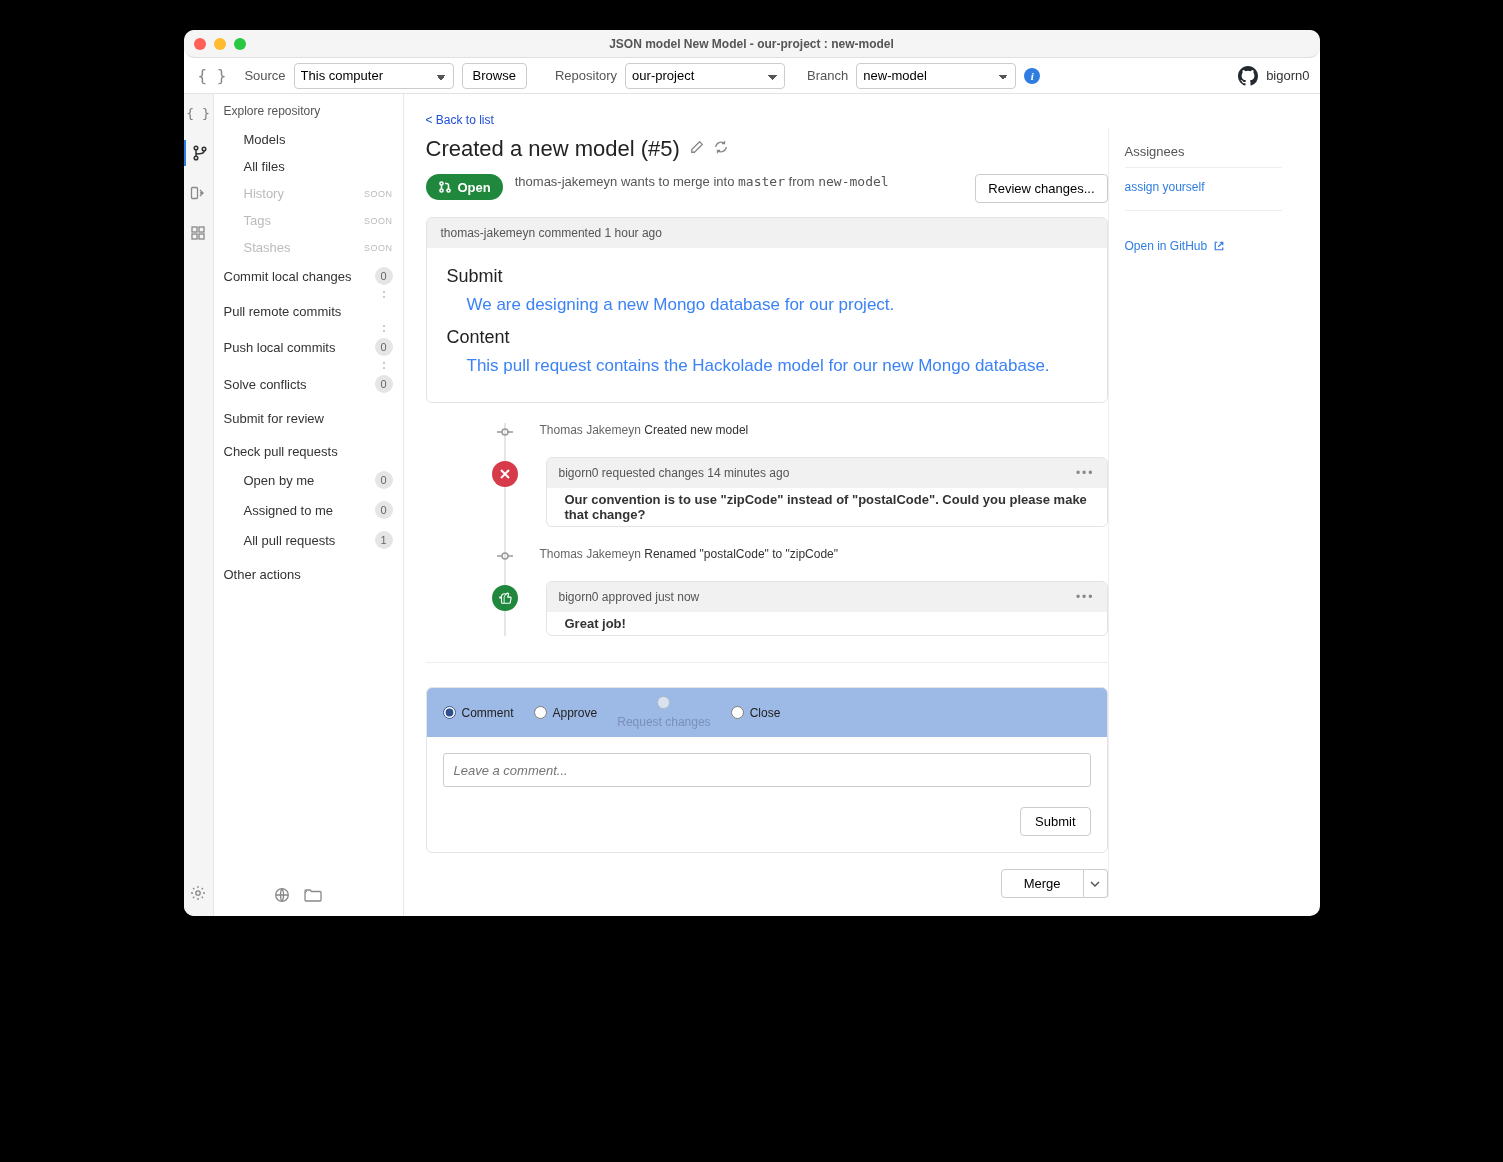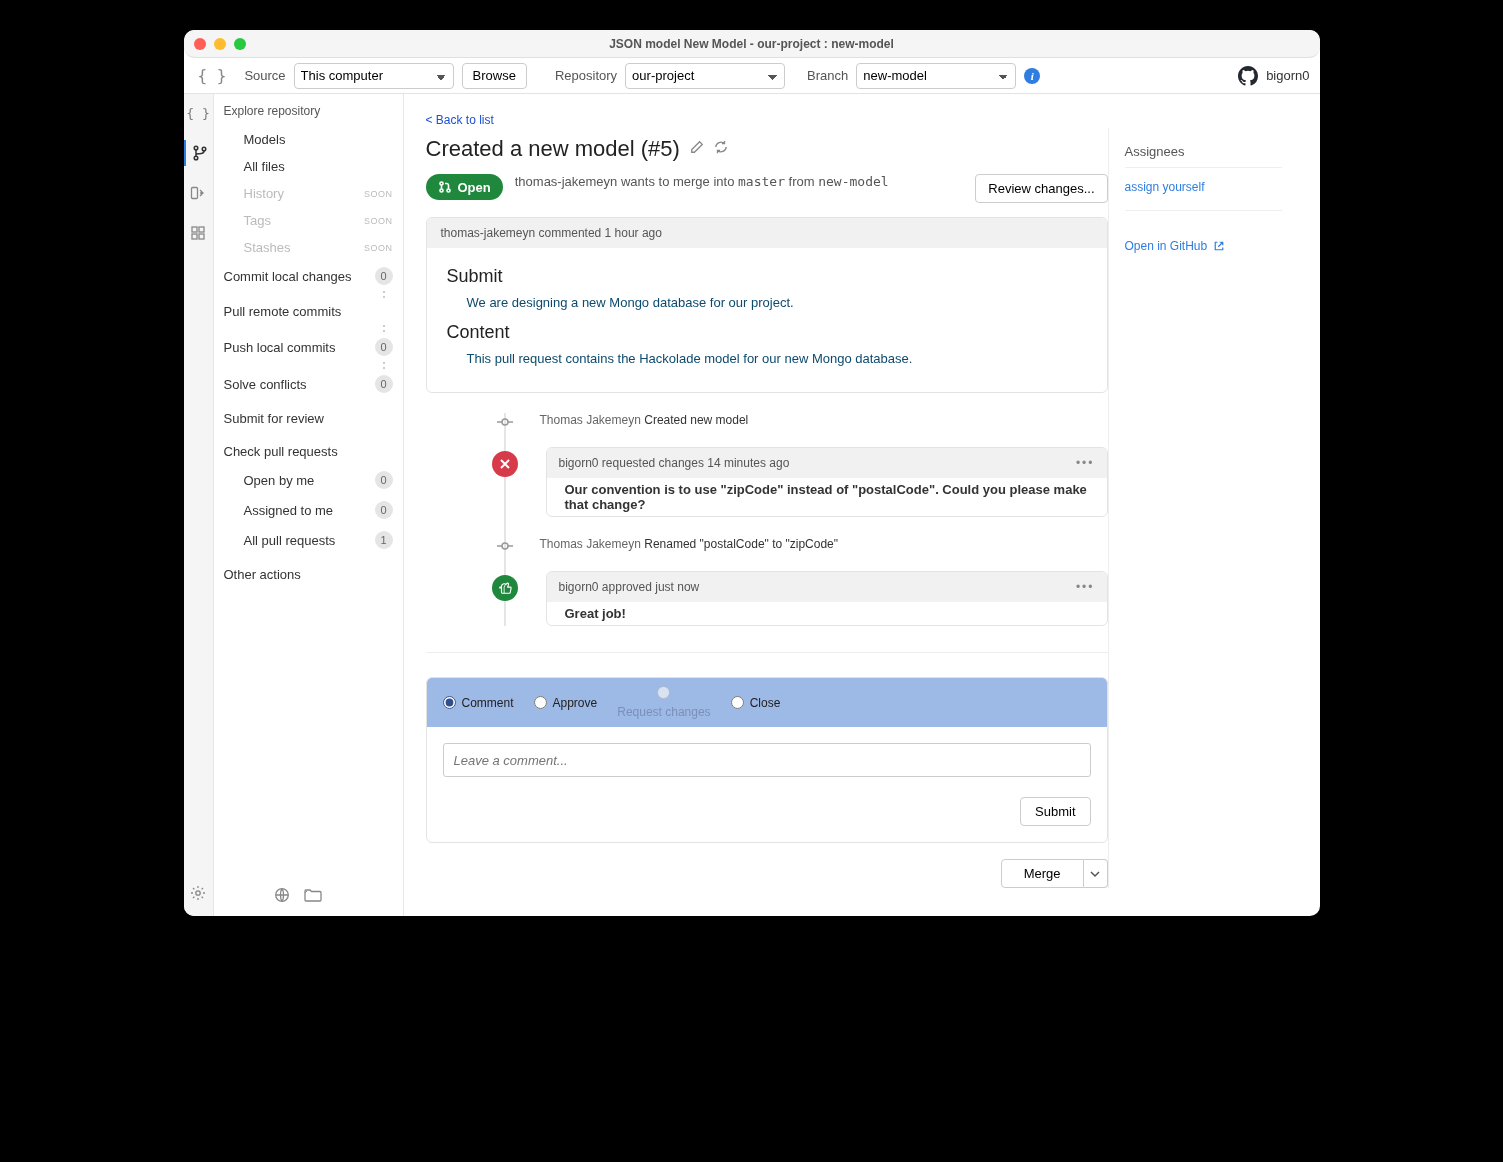--- a/index.html
+++ b/index.html
@@ -43,21 +43,21 @@
   .mini-ico{color:#888;cursor:pointer;}
   .status-row{display:flex;align-items:flex-start;gap:12px;font-size:13px;color:#555;}
   .open-pill{background:#1f883d;color:#fff;border-radius:14px;height:26px;display:flex;align-items:center;gap:6px;padding:0 12px;font-size:13px;font-weight:600;}
   .open-pill svg{display:block;}
   .mono{font-family:Menlo,monospace;background:transparent;}
   .review-btn{margin-left:auto;border:1px solid #ccc;border-radius:4px;background:#fff;font-size:13px;padding:6px 12px;cursor:pointer;}
   .card{border:1px solid #e3e3e3;border-radius:6px;margin-top:14px;overflow:hidden;}
   .card-head{background:#f1f1f1;color:#555;font-size:12px;padding:8px 14px;}
   .card-body{padding:14px 20px;}
   .card-body h3{font-size:18px;font-weight:400;margin:4px 0 8px;color:#222;}
-  .card-body p{font-size:13px;color:#0c4a6e;margin:0 0 12px 20px;}
+  .card-body p{font-size:17px;color:#3b82f6;margin:0 0 12px 20px;}
   .timeline{position:relative;margin:14px 0 0 70px;}
   .tl-line{position:absolute;left:8px;top:0;bottom:0;width:2px;background:#e5e5e5;}
   .tl-row{position:relative;padding-left:34px;margin:20px 0;font-size:12px;color:#666;}
   .tl-commit-dot{position:absolute;left:0;top:0;width:18px;height:18px;display:flex;align-items:center;justify-content:center;}
   .commit-glyph{width:18px;height:18px;}
   .tl-event-dot{position:absolute;left:-4px;top:4px;width:26px;height:26px;border-radius:50%;display:flex;align-items:center;justify-content:center;color:#fff;}
   .dot-red{background:#d73a49;}
   .dot-green{background:#1f883d;}
   .event-card{margin-left:50px;border:1px solid #e3e3e3;border-radius:6px;overflow:hidden;}
   .event-head{background:#f1f1f1;color:#555;font-size:12px;padding:8px 12px;display:flex;align-items:center;}

